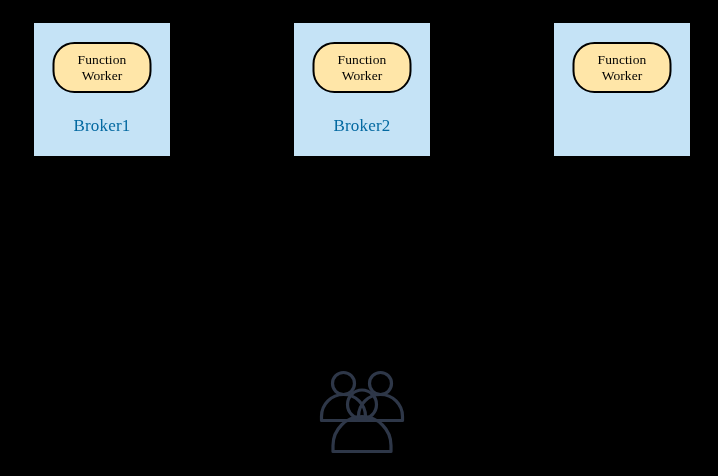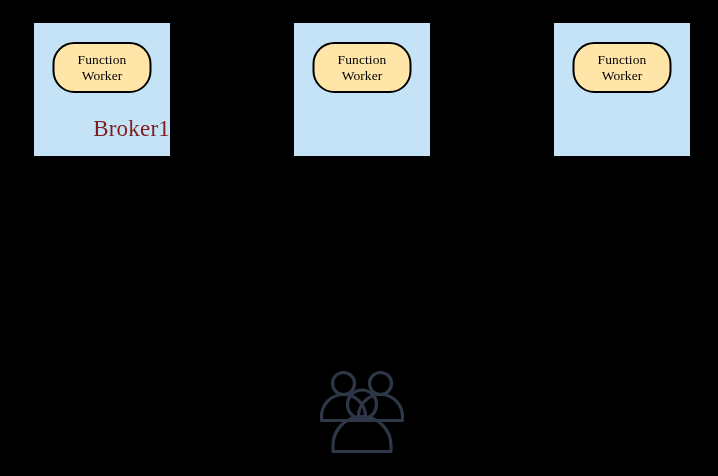--- a/index.html
+++ b/index.html
@@ -62,23 +62,23 @@
     white-space: nowrap;
     letter-spacing: 0.1px;
   }
 
   
   .broker-label {
     position: absolute;
     left: 0;
     right: 0;
     top: 93px;
-    text-align: right;
-    font-size: 23px;
-    color: #7f1d1d;
+    text-align: center;
+    font-size: 17px;
+    color: #0369a1;
     letter-spacing: 0.2px;
   }
 
   
   #users-icon {
     position: absolute;
     left: 318px;
     top: 368px;
     width: 88px;
     height: 88px;
@@ -100,20 +100,21 @@
       <span class="worker-line">Worker</span>
     </div>
     <div class="broker-label">Broker1</div>
   </div>
 
   <div class="broker b2">
     <div class="worker-pill">
       <span class="worker-line">Function</span>
       <span class="worker-line">Worker</span>
     </div>
+    <div class="broker-label">Broker2</div>
   </div>
 
   <div class="broker b3">
     <div class="worker-pill">
       <span class="worker-line">Function</span>
       <span class="worker-line">Worker</span>
     </div>
   </div>
 
   <div id="users-icon">

